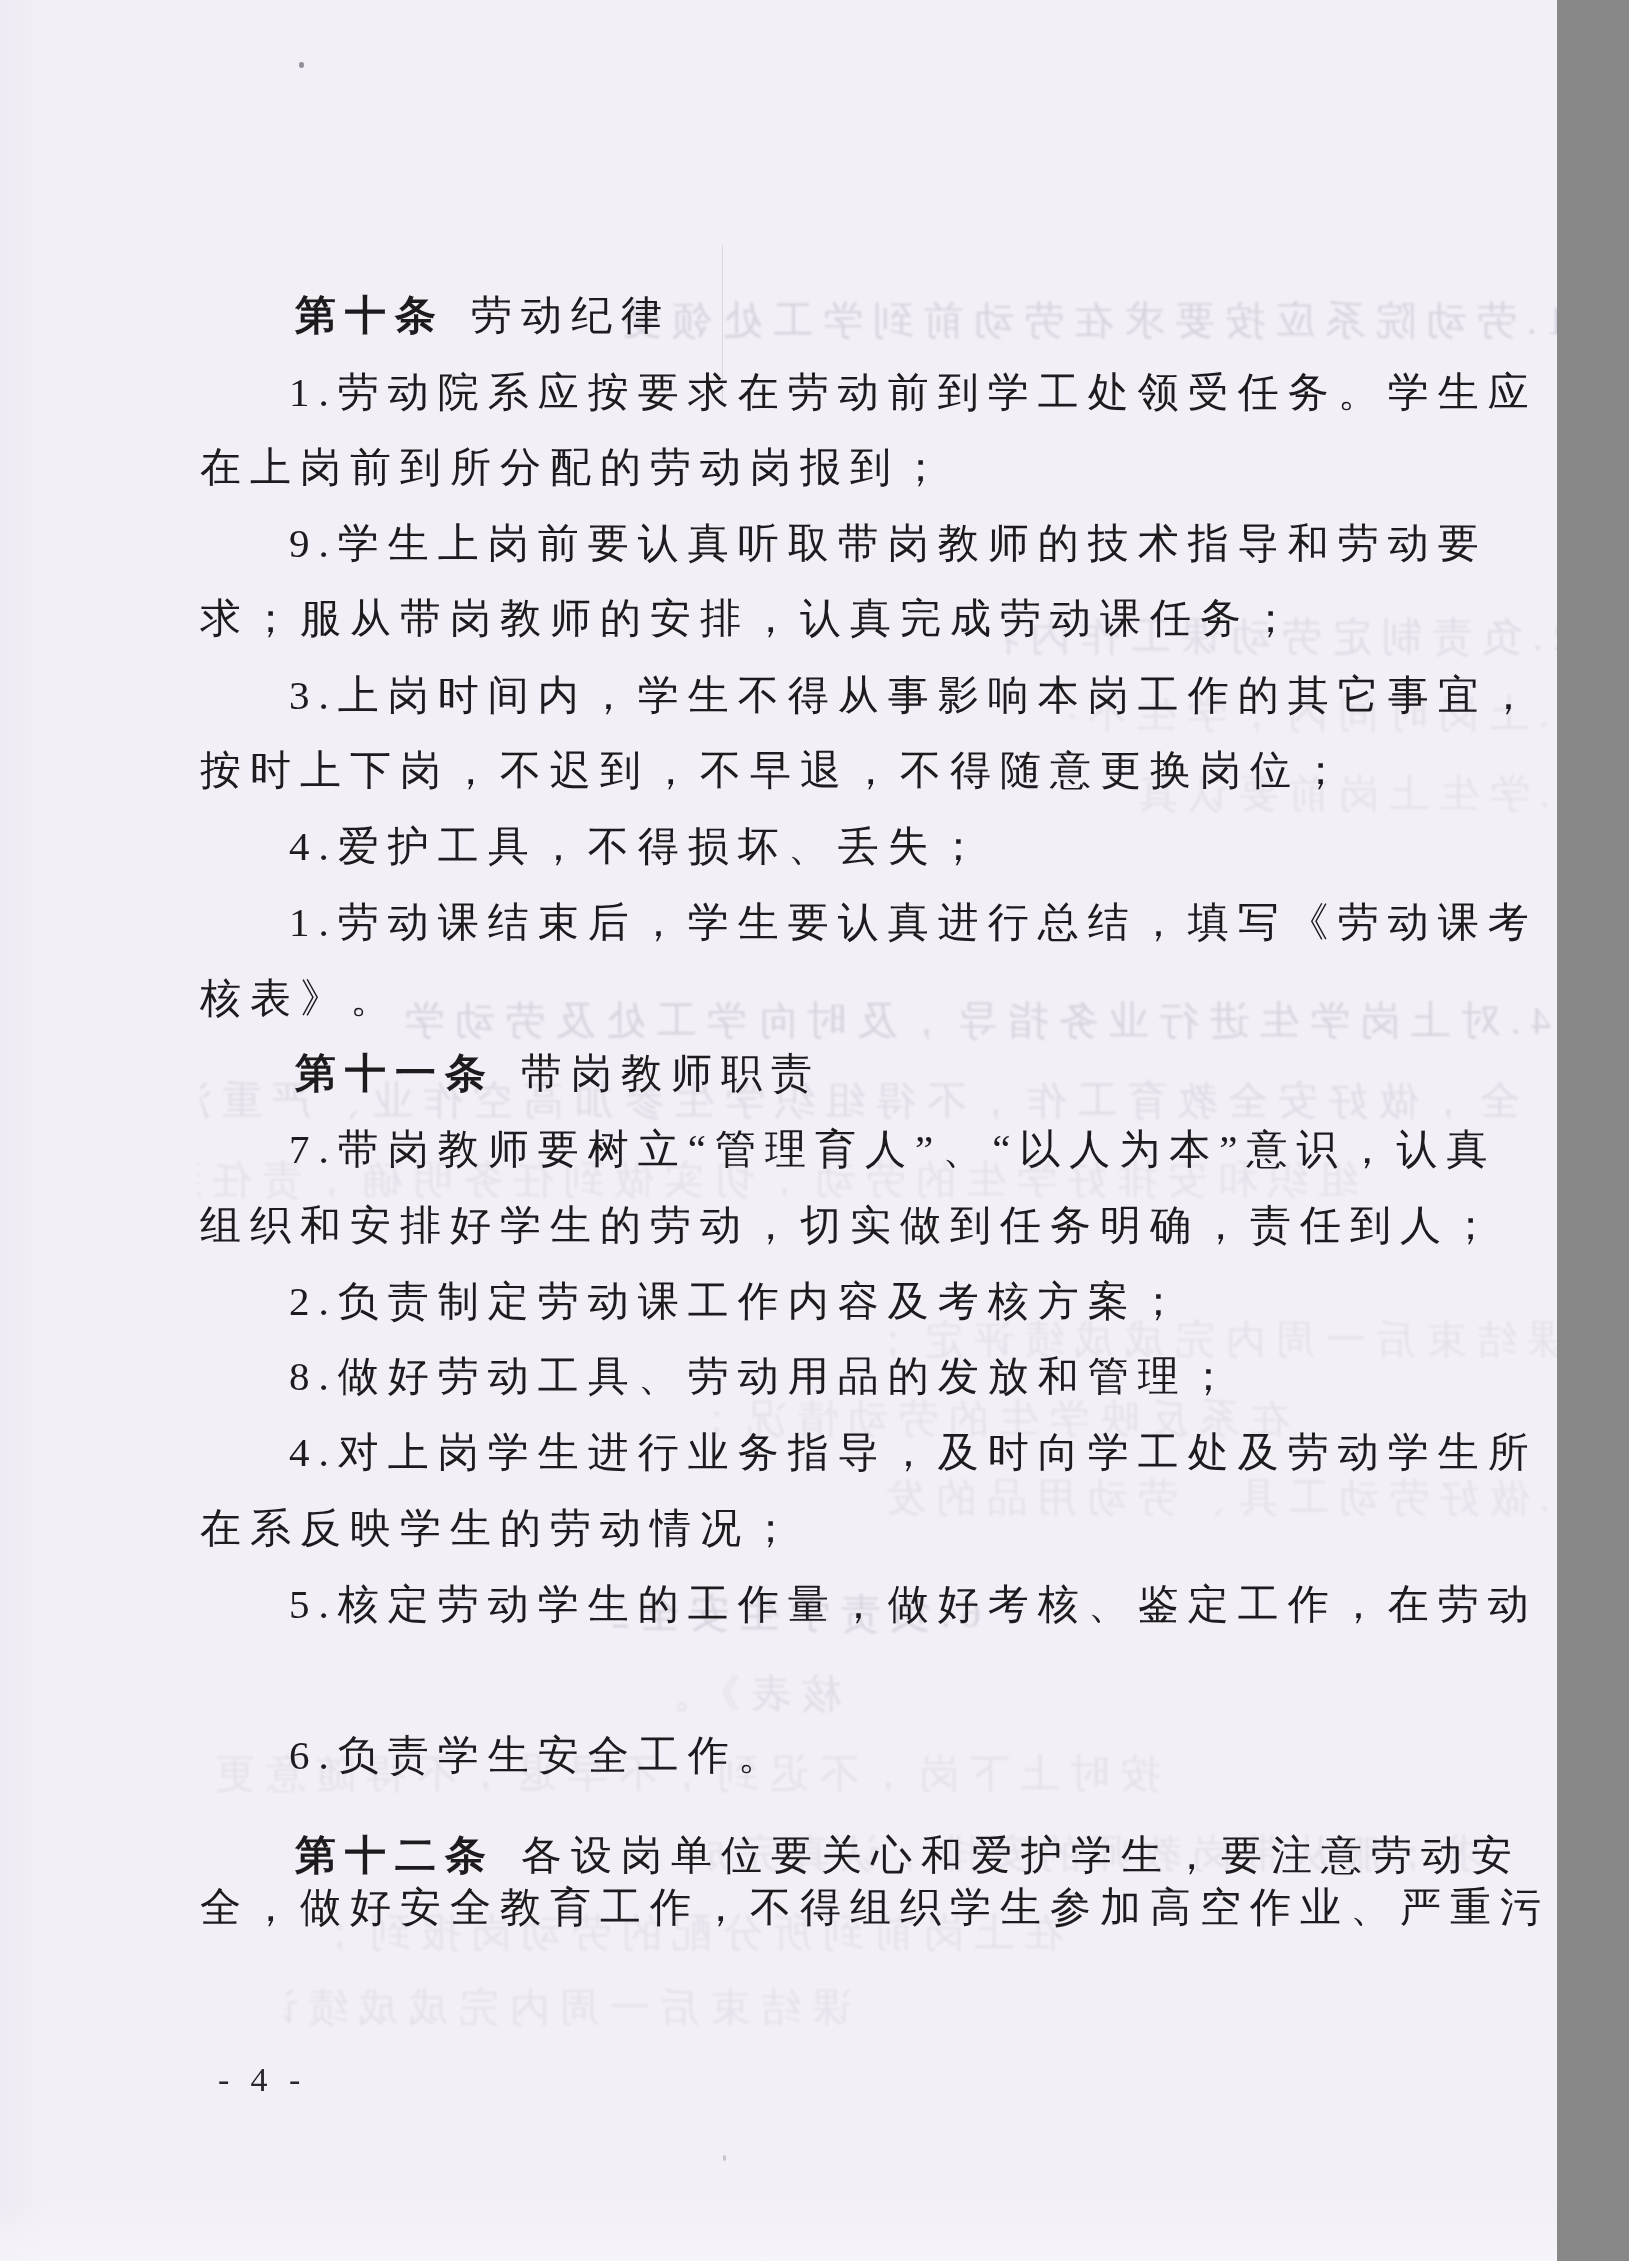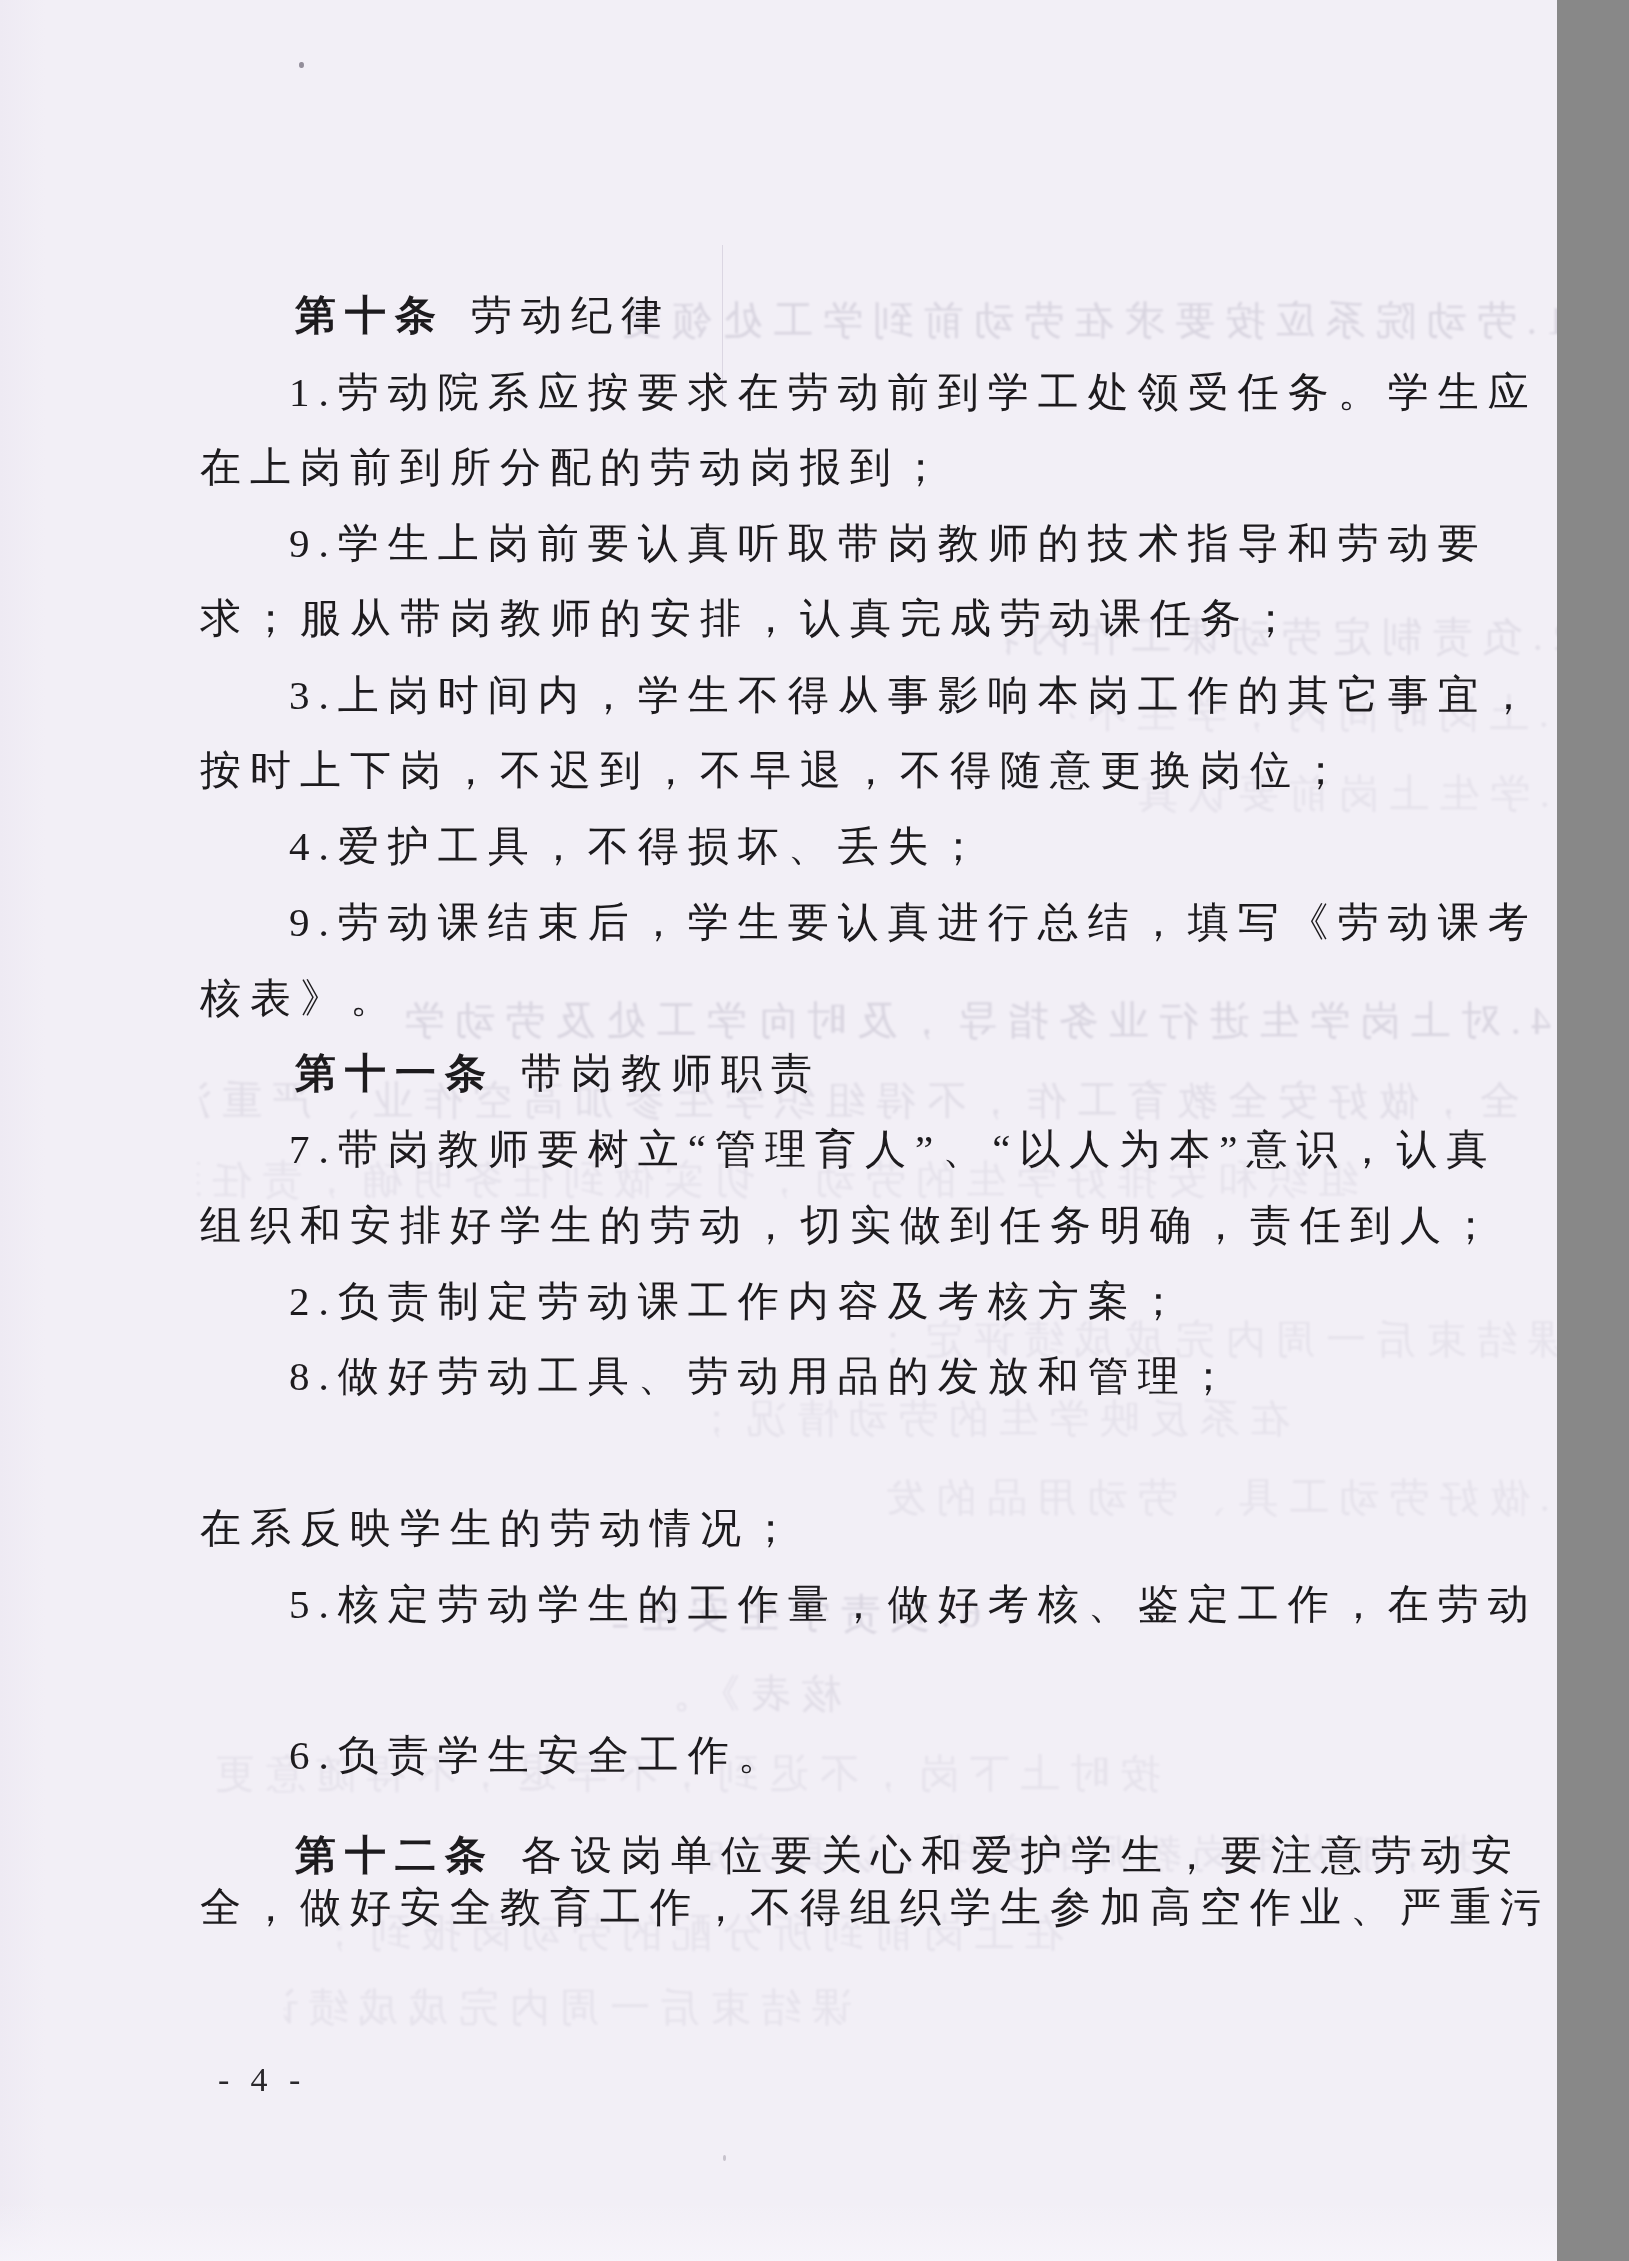--- a/index.html
+++ b/index.html
@@ -108,31 +108,32 @@
     <span class="hnum">第十条</span><span class="htitle">劳动纪律</span>
   </div>
 
   <div class="line" style="left:289px; top:368px;">1.劳动院系应按要求在劳动前到学工处领受任务。学生应</div>
   <div class="line" style="left:200px; top:443px;">在上岗前到所分配的劳动岗报到；</div>
   <div class="line" style="left:289px; top:519px;">9.学生上岗前要认真听取带岗教师的技术指导和劳动要</div>
   <div class="line" style="left:200px; top:594px;">求；服从带岗教师的安排，认真完成劳动课任务；</div>
   <div class="line" style="left:289px; top:671px;">3.上岗时间内，学生不得从事影响本岗工作的其它事宜，</div>
   <div class="line" style="left:200px; top:746px;">按时上下岗，不迟到，不早退，不得随意更换岗位；</div>
   <div class="line" style="left:289px; top:822px;">4.爱护工具，不得损坏、丢失；</div>
-  <div class="line" style="left:289px; top:898px;">9.劳动课结束后，学生要认真进行总结，填写《劳动课考</div>
+  <div class="line" style="left:289px; top:898px;">1.劳动课结束后，学生要认真进行总结，填写《劳动课考</div>
   <div class="line" style="left:200px; top:974px;">核表》。</div>
 
   <div class="line" style="left:295px; top:1049px;">
     <span class="hnum">第十一条</span><span class="htitle">带岗教师职责</span>
   </div>
 
   <div class="line" style="left:289px; top:1125px;">7.带岗教师要树立“管理育人”、“以人为本”意识，认真</div>
   <div class="line" style="left:200px; top:1201px;">组织和安排好学生的劳动，切实做到任务明确，责任到人；</div>
   <div class="line" style="left:289px; top:1277px;">2.负责制定劳动课工作内容及考核方案；</div>
   <div class="line" style="left:289px; top:1352px;">8.做好劳动工具、劳动用品的发放和管理；</div>
+  <div class="line" style="left:289px; top:1428px;">4.对上岗学生进行业务指导，及时向学工处及劳动学生所</div>
   <div class="line" style="left:200px; top:1504px;">在系反映学生的劳动情况；</div>
   <div class="line" style="left:289px; top:1580px;">5.核定劳动学生的工作量，做好考核、鉴定工作，在劳动</div>
   <div class="line" style="left:289px; top:1731px;">6.负责学生安全工作。</div>
 
   <div class="line" style="left:295px; top:1807px;margin-top:24px;">
     <span class="hnum">第十二条</span><span class="htitle">各设岗单位要关心和爱护学生，要注意劳动安</span>
   </div>
 
   <div class="line" style="left:200px; top:1883px;">全，做好安全教育工作，不得组织学生参加高空作业、严重污</div>
 

